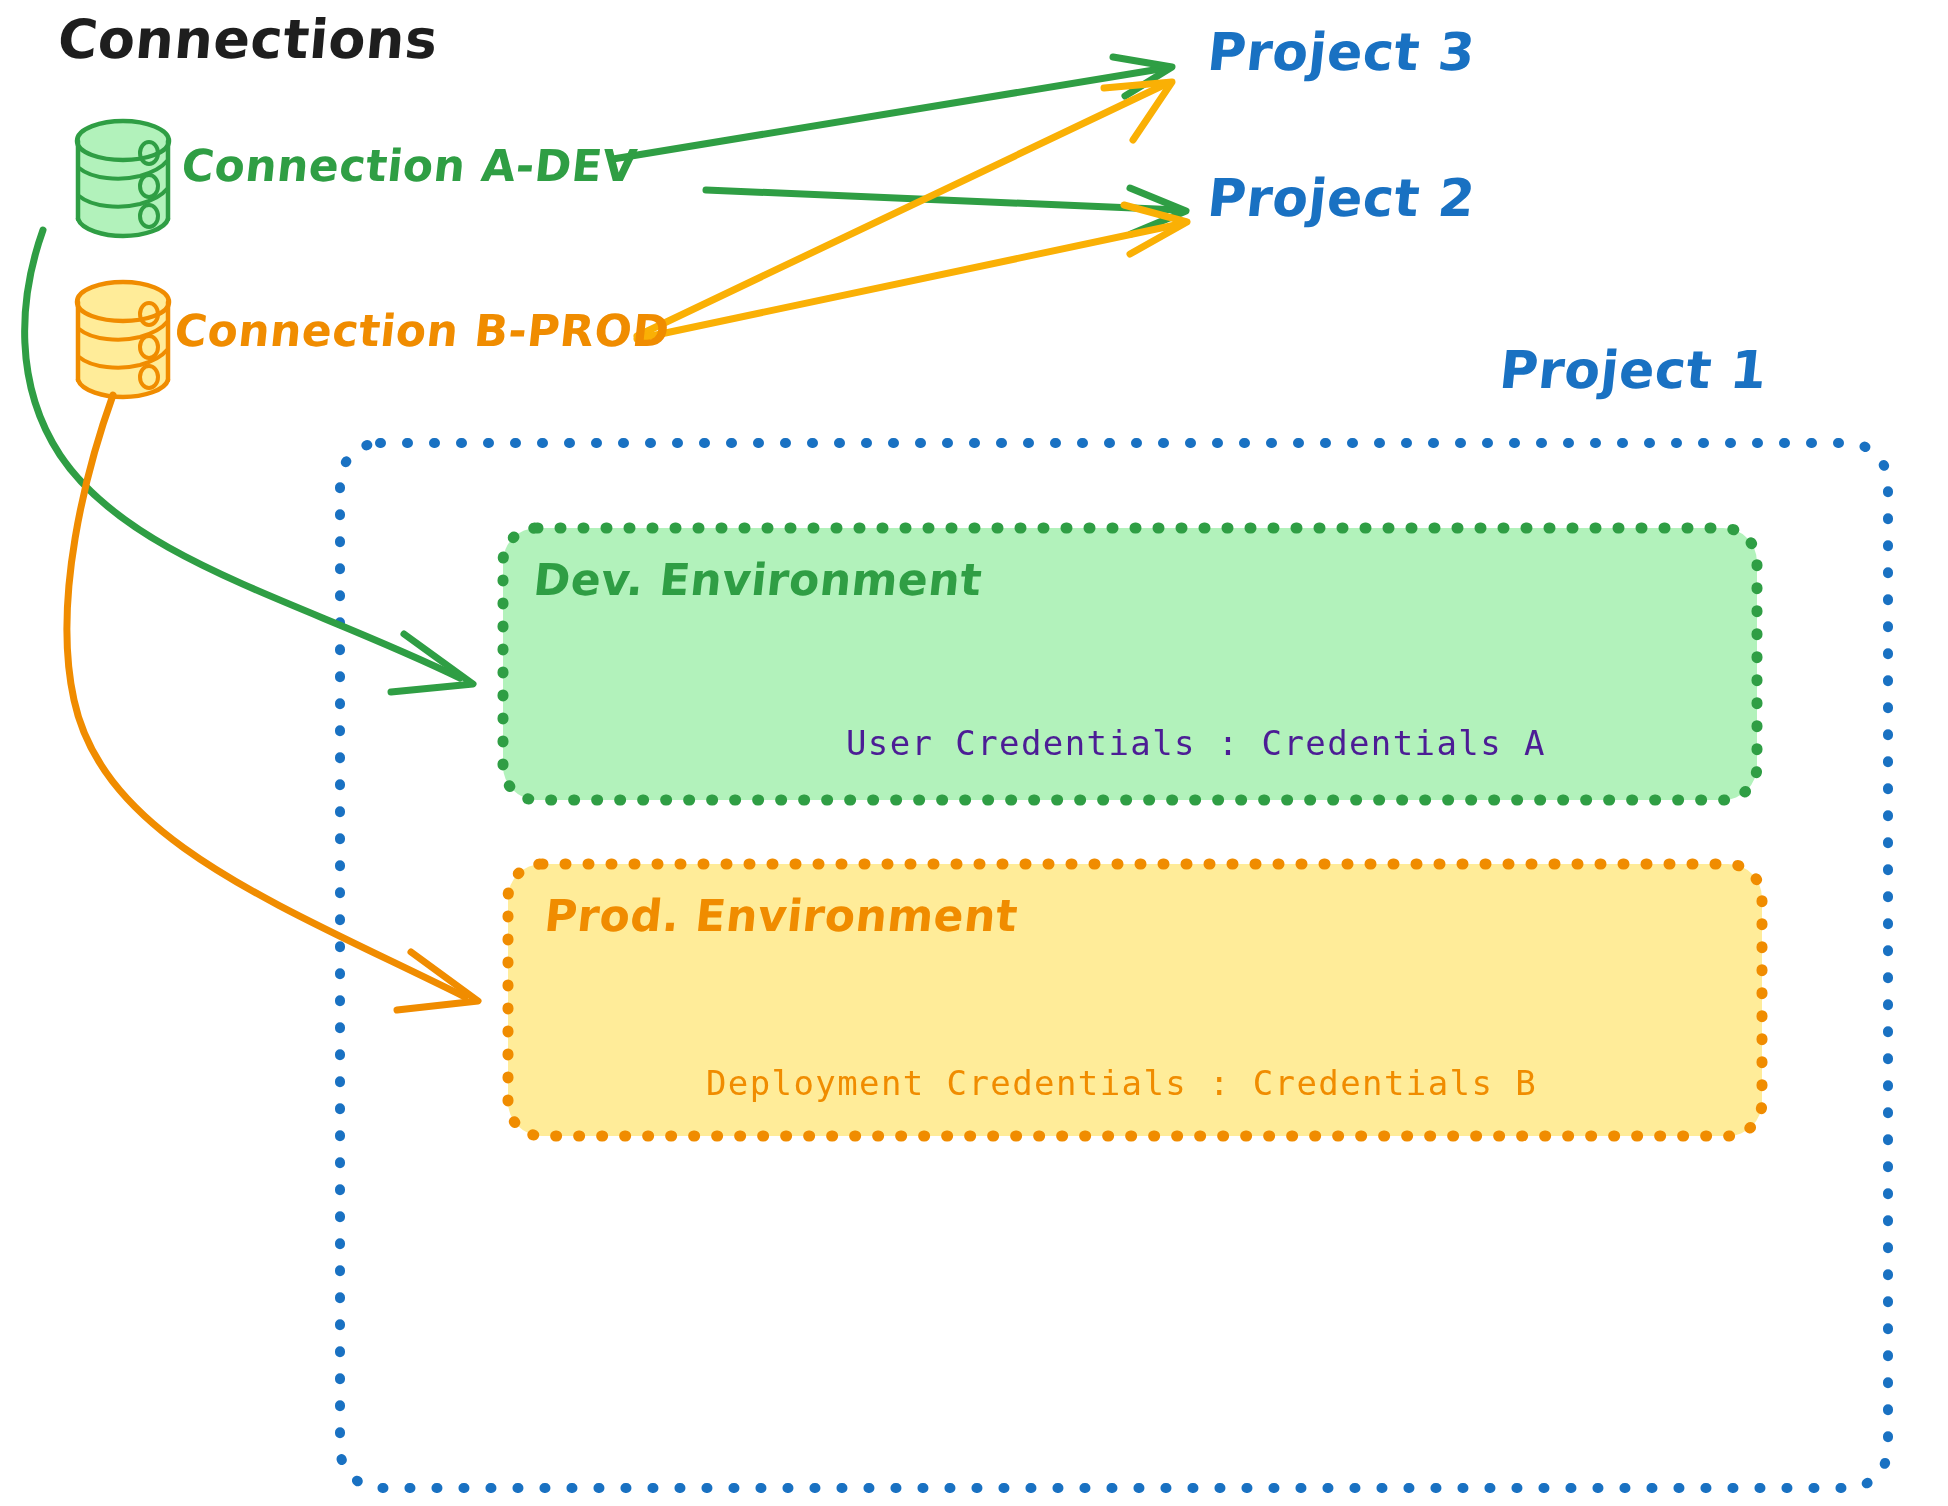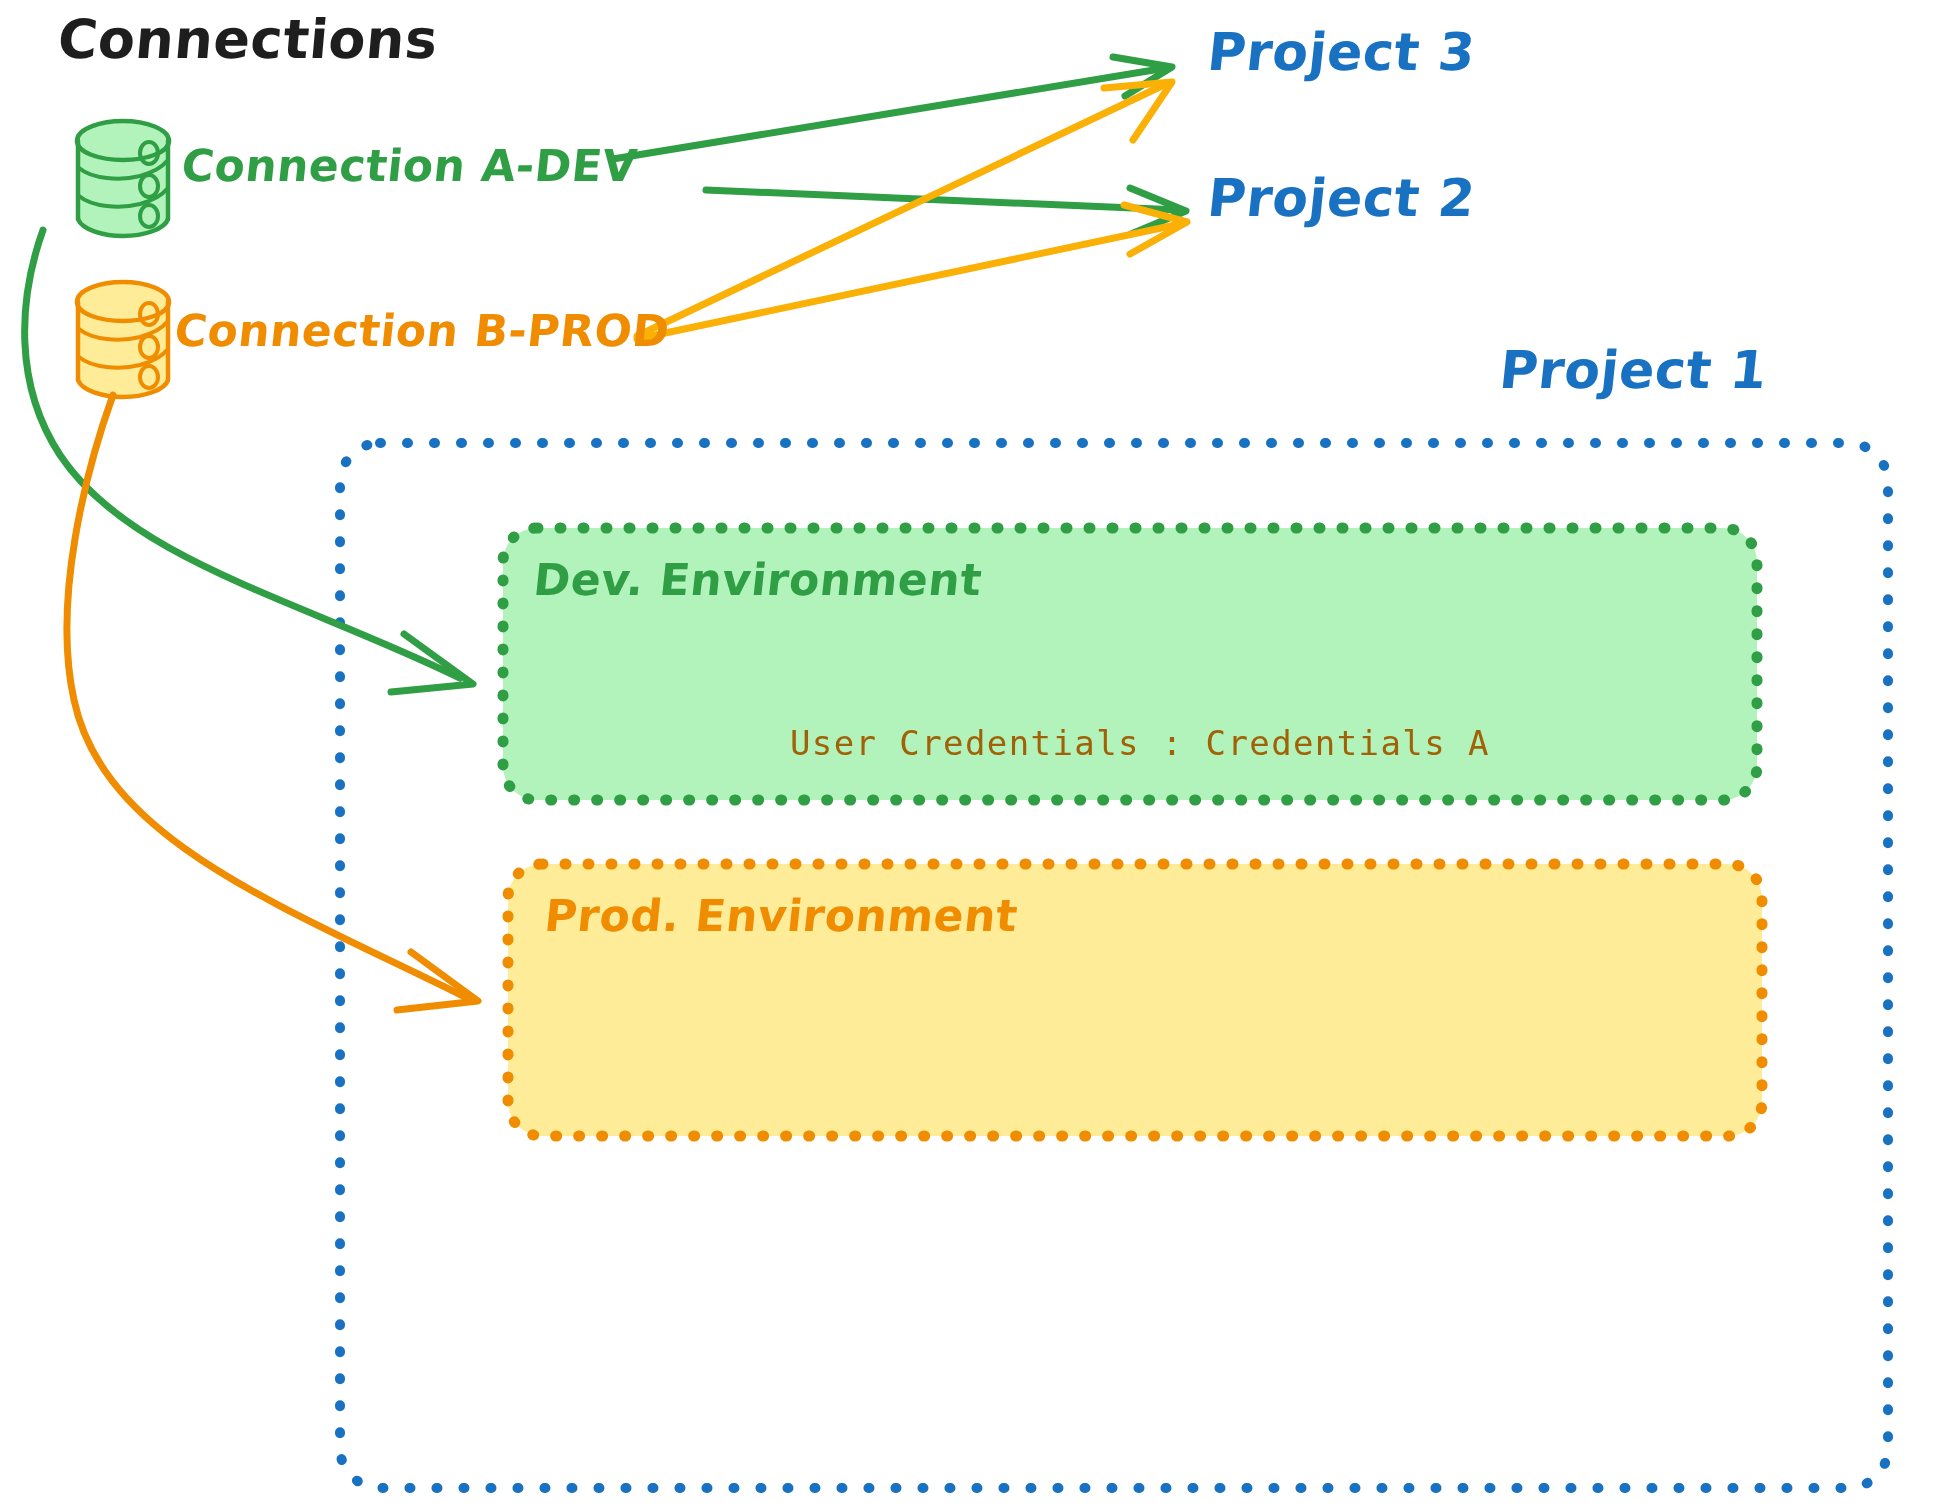--- a/index.html
+++ b/index.html
@@ -85,24 +85,24 @@
     transform: skewX(-6deg);
   }
   #label-prod-env {
     left: 545px;
     top: 890px;
     font-size: 44px;
     color: #f08c00;
     transform: skewX(-6deg);
   }
   #label-dev-creds {
-    left: 790px;
+    left: 846px;
     top: 723px;
     font-size: 34px;
-    color: #a16207;
+    color: #4c1d95;
     letter-spacing: 1.4px;
   }
   #label-prod-creds {
     left: 706px;
     top: 1063px;
     font-size: 34px;
     color: #f08c00;
     letter-spacing: 1.4px;
   }
 </style>
@@ -204,14 +204,15 @@
   <div class="txt hand" id="label-project-2">Project 2</div>
 
   <div class="txt hand" id="label-project-1">Project 1</div>
 
   <div class="txt hand" id="label-dev-env">Dev. Environment</div>
 
   <div class="txt mono" id="label-dev-creds">User Credentials : Credentials A</div>
 
   <div class="txt hand" id="label-prod-env">Prod. Environment</div>
 
+  <div class="txt mono" id="label-prod-creds">Deployment Credentials : Credentials B</div>
 
 </div>
 
 </body></html>

